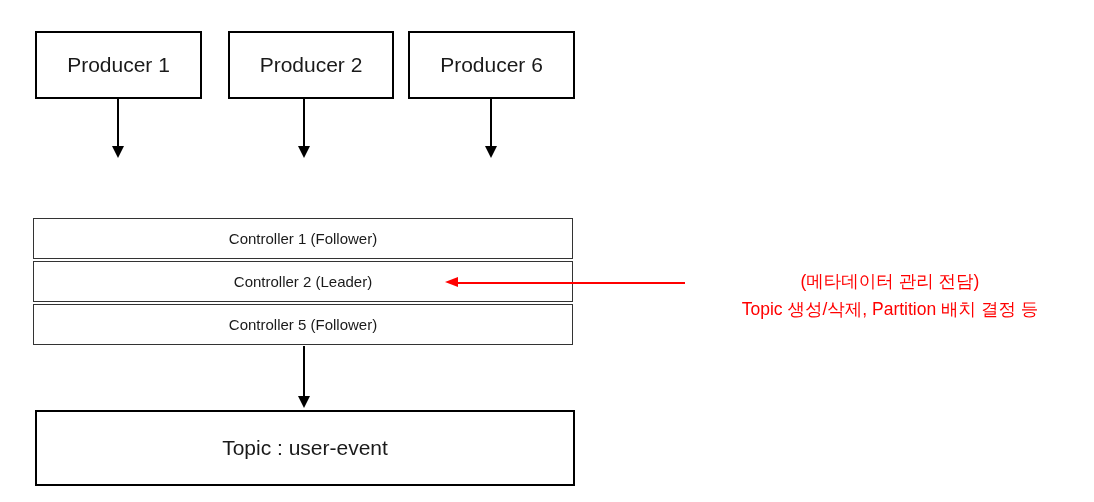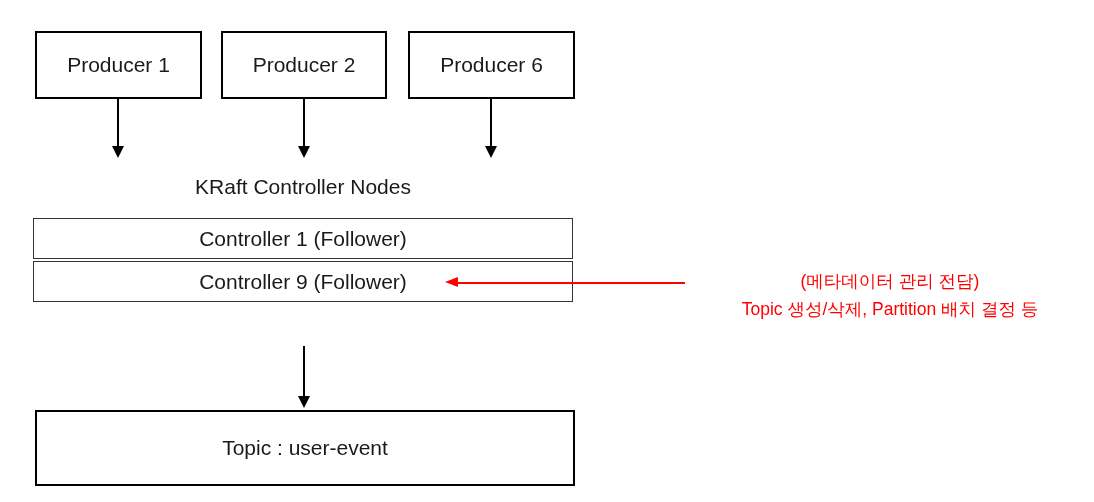--- a/index.html
+++ b/index.html
@@ -27,21 +27,21 @@
     background: var(--background);
     display: flex;
     align-items: center;
     justify-content: center;
     font-size: 21px;
     color: #1a1a1a;
     white-space: nowrap;
   }
   .producer-box { top: 31px; height: 68px; }
   .producer-1 { left: 35px;  width: 167px; }
-  .producer-2 { left: 221px; width: 166px; }
+  .producer-2 { left: 228px; width: 166px; }
   .producer-3 { left: 408px; width: 167px; }
 
   .group-title {
     position: absolute;
     left: 33px; top: 172px; width: 540px; height: 30px;
     line-height: 30px;
     text-align: center;
     font-size: 21px;
     color: #1a1a1a;
     white-space: nowrap;
@@ -53,21 +53,21 @@
   }
   .controller-row {
     width: 100%;
     height: 41px;
     margin-bottom: 2px;
     border: 1.5px solid var(--row-line);
     background: var(--background);
     display: flex;
     align-items: center;
     justify-content: center;
-    font-size: 21px;
+    font-size: 15px;
     color: #1a1a1a;
     white-space: nowrap;
   }
   .controller-row:last-child { margin-bottom: 0; }
 
   .arrow-down {
     position: absolute;
     width: 12px;
   }
   .arrow-down .v-line {
@@ -153,28 +153,30 @@
   </div>
   <div class="arrow-down arrow-p arrow-p2">
     <div class="v-line"></div>
     <div class="head-down"></div>
   </div>
   <div class="arrow-down arrow-p arrow-p3">
     <div class="v-line"></div>
     <div class="head-down"></div>
   </div>
 
-  <div class="group-title">KRaft Controller Nodes</div>
 
   <div class="controller-stack">
     <div class="controller-row">
       <span>Controller 1 (Follower)</span>
     </div>
     <div class="controller-row">
-      <span>Controller 9 (Follower)</span>
+      <span>Controller 2 (Leader)</span>
+    </div>
+    <div class="controller-row">
+      <span>Controller 5 (Follower)</span>
     </div>
   </div>
 
   <div class="red-arrow">
     <div class="head-left"></div>
     <div class="h-line"></div>
   </div>
 
   <div class="annotation">
     <div>(메타데이터 관리 전담)</div>

